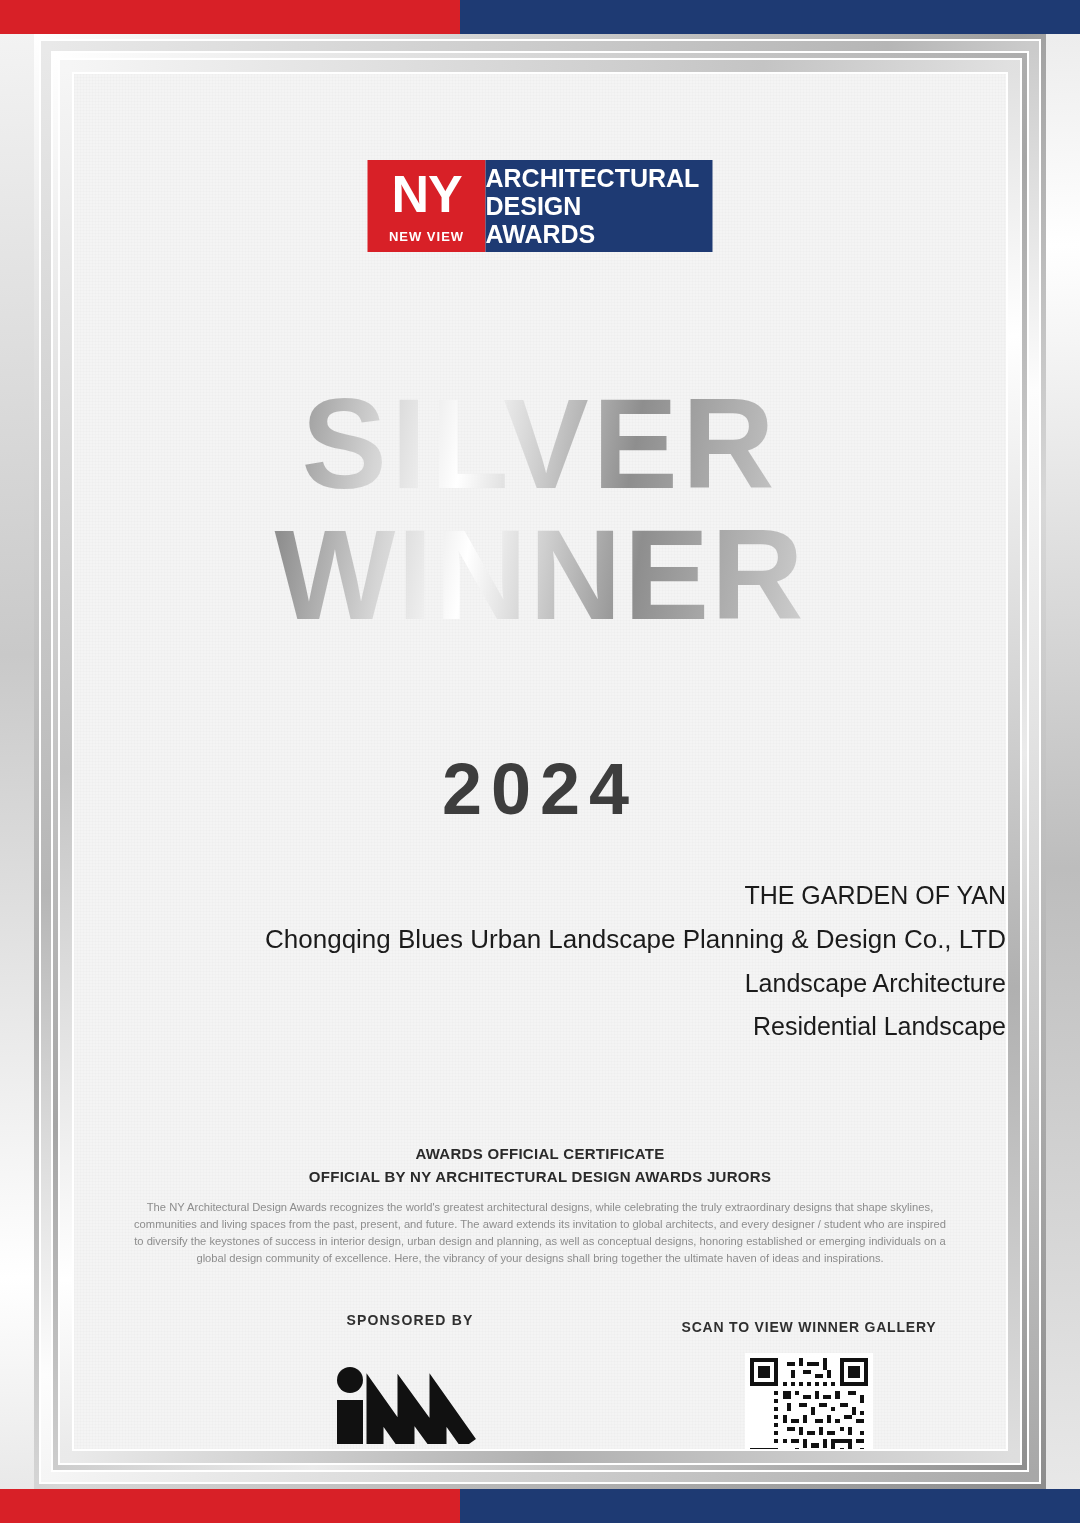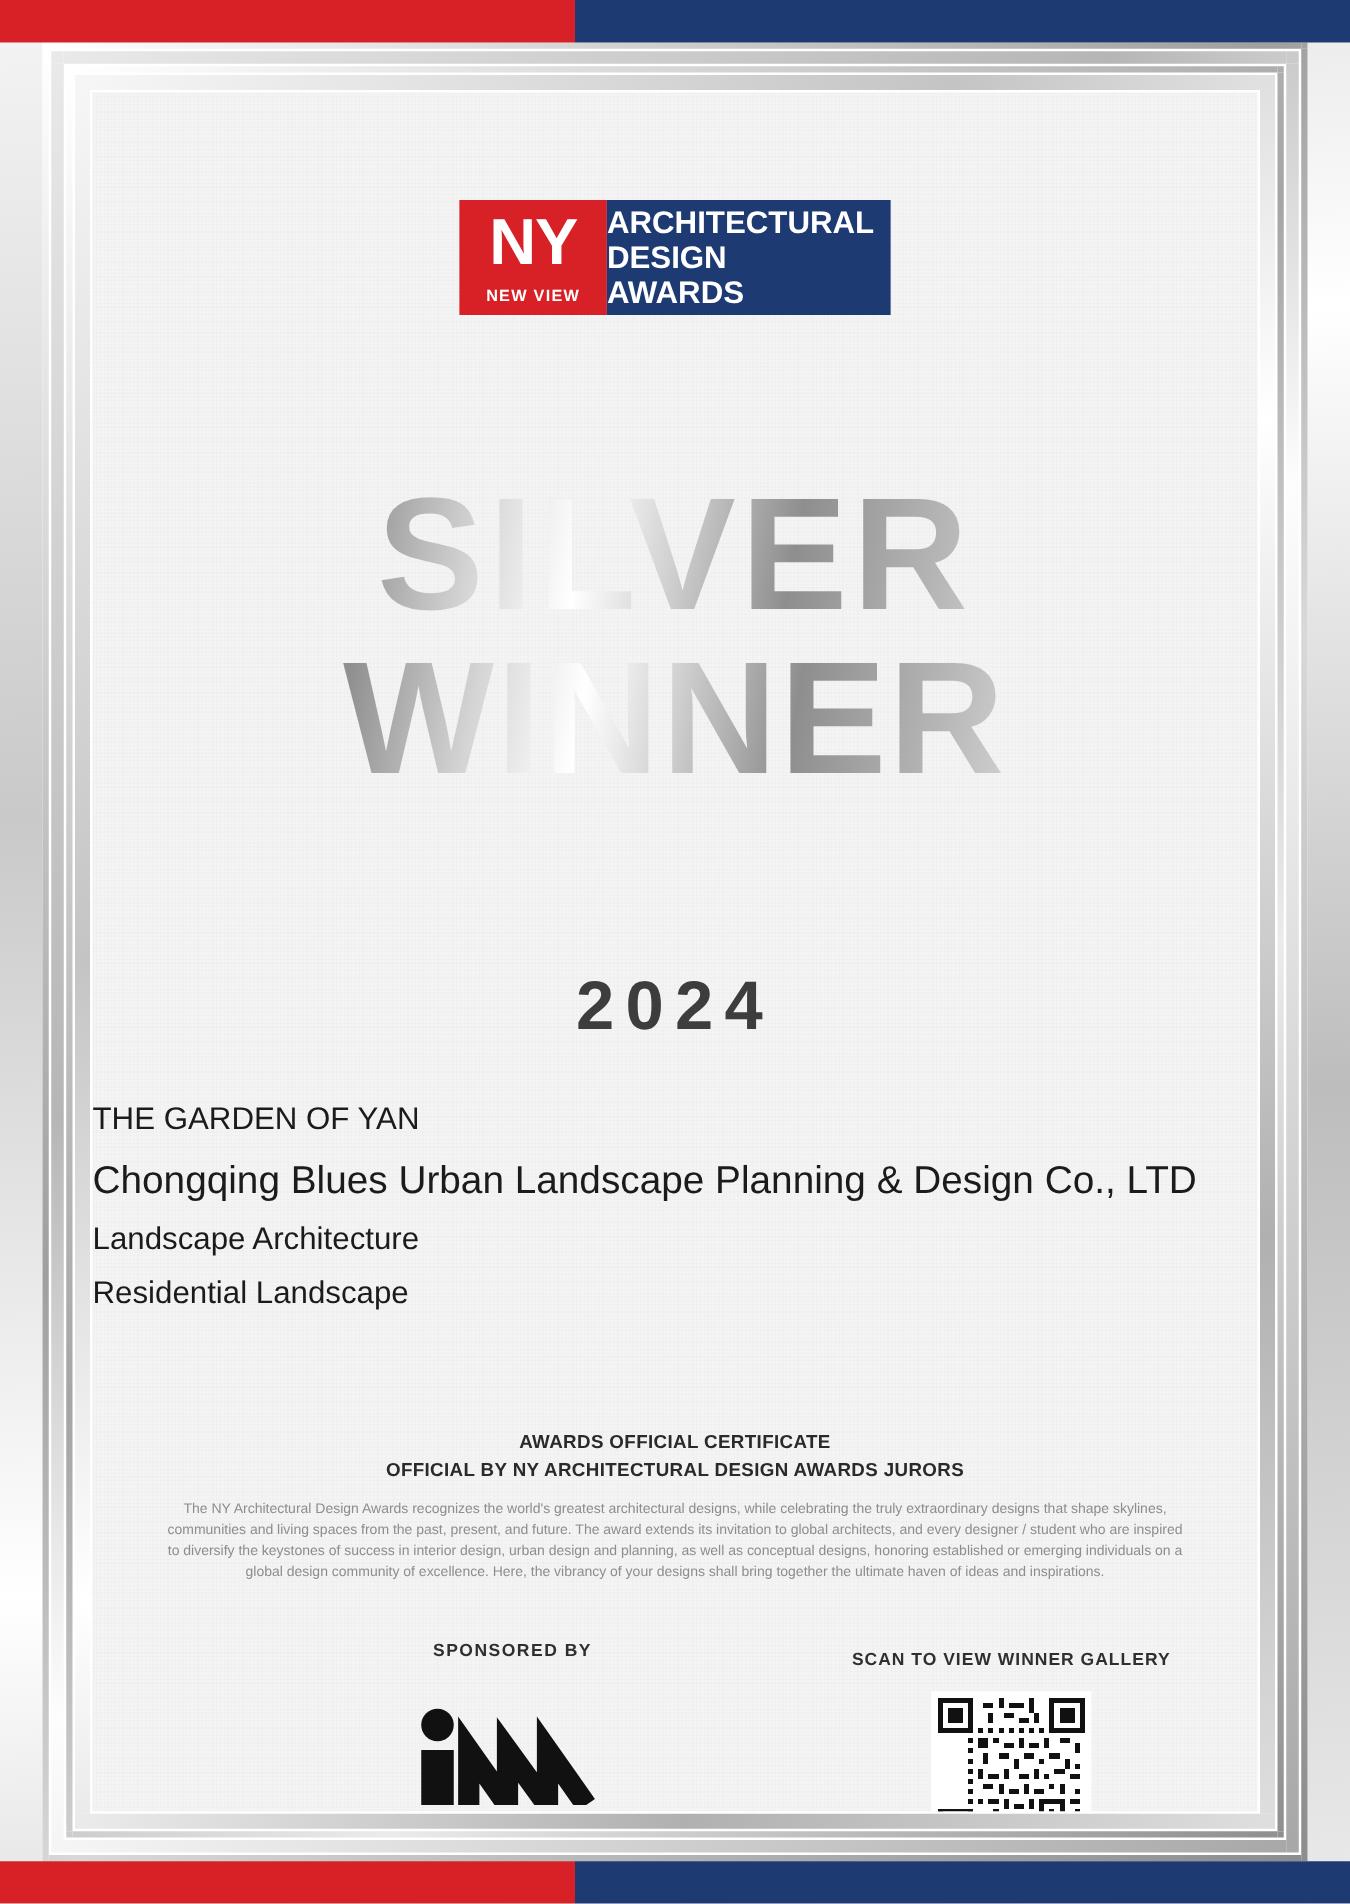--- a/index.html
+++ b/index.html
@@ -175,42 +175,41 @@
     -webkit-text-fill-color: transparent;
   }
   .silver-line.l2 {
     letter-spacing: 2px;
   }
   .year {
     position: absolute;
     top: 674px;
     left: 0; right: 0;
     text-align: center;
-    font-size: 55px;
+    font-size: 72px;
     font-weight: bold;
     letter-spacing: 9px;
     color: #3d3d3d;
-    margin-top: 24px;
   }
 
   
   .details {
     position: absolute;
     top: 800px;
     left: 0; right: 0;
-    text-align: left;
+    text-align: right;
     color: #1b1b1b;
   }
   .details div {
     font-size: 25px;
     line-height: 1.72;
     font-family: "Liberation Sans", sans-serif;
   }
   .details .wide {
-    font-size: 31px;
+    font-size: 26px;
   }
 
   
   .official {
     position: absolute;
     top: 1068px;
     left: 0; right: 0;
     text-align: center;
   }
   .official-title {

